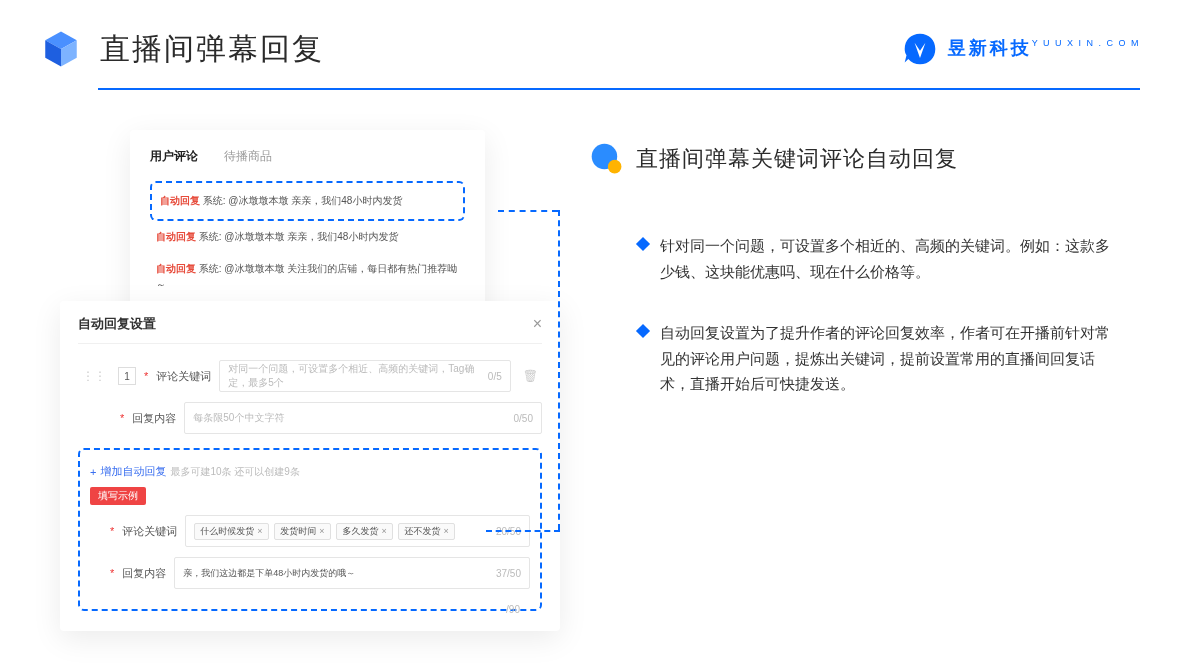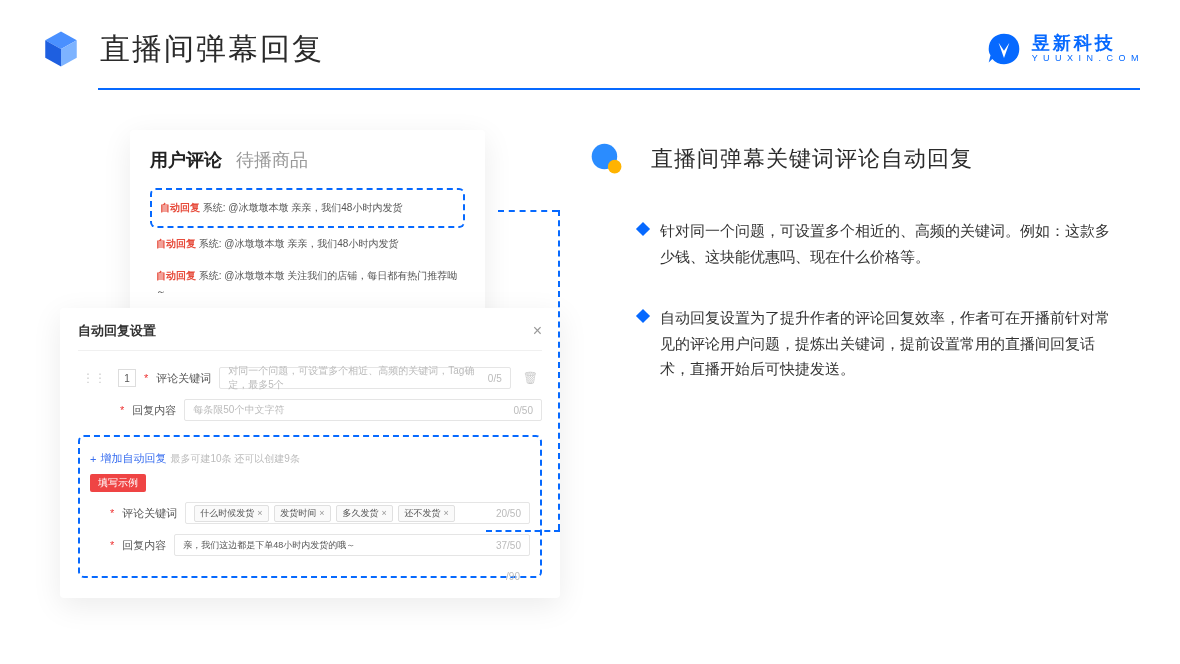--- a/index.html
+++ b/index.html
@@ -39,21 +39,21 @@
   align-items: center;
   gap: 10px;
 }
 .brand-icon {
   width: 36px;
   height: 36px;
 }
 .brand-icon svg { width: 100%; height: 100%; }
 .brand-text {
   display: flex;
-  flex-direction: column;
+  flex-direction: row;
   line-height: 1.1;
 }
 .brand-name {
   font-size: 18px;
   font-weight: 700;
   color: #0669ff;
   letter-spacing: 3px;
 }
 .brand-url {
   font-size: 9px;
@@ -79,22 +79,22 @@
   margin-left: 70px;
   background: #ffffff;
   box-shadow: 0 8px 30px rgba(0,0,0,0.08);
   border-radius: 4px;
   padding: 18px 20px 20px 20px;
   position: relative;
   z-index: 1;
 }
 .tabs {
   display: flex;
-  gap: 14px;
-  font-size: 18px;
+  gap: 26px;
+  font-size: 12px;
   margin-bottom: 16px;
 }
 .tab-active { font-weight: 700; color: #222; }
 .tab-inactive { color: #999; }
 .comment-row {
   font-size: 10px;
   color: #333;
   padding: 8px 6px;
   line-height: 1.6;
 }
@@ -167,21 +167,21 @@
   display: flex;
   align-items: center;
   justify-content: center;
   font-size: 10px;
   color: #555;
 }
 .req-star { color: #e33; }
 .field-label { color: #555; white-space: nowrap; }
 .fake-input {
   flex: 1;
-  height: 22px;
+  height: 32px;
   border: 1px solid #e5e5e5;
   border-radius: 2px;
   display: flex;
   align-items: center;
   justify-content: space-between;
   padding: 0 8px;
   font-size: 10px;
   color: #bbb;
   background: #fff;
 }
@@ -225,22 +225,22 @@
 }
 .tag::after { content: "×"; margin-left: 3px; color: #999; }
 .sample-text { color: #555; font-size: 9px; }
 .right-col {
   flex: 1;
   padding-top: 12px;
 }
 .section-head {
   display: flex;
   align-items: center;
-  gap: 27px;
-  margin-bottom: 42px;
+  gap: 12px;
+  margin-bottom: 57px;
 }
 .bubble-icon {
   width: 34px;
   height: 34px;
   position: relative;
 }
 .bubble-icon svg { width: 100%; height: 100%; }
 .section-title {
   font-size: 22px;
   font-weight: 500;

